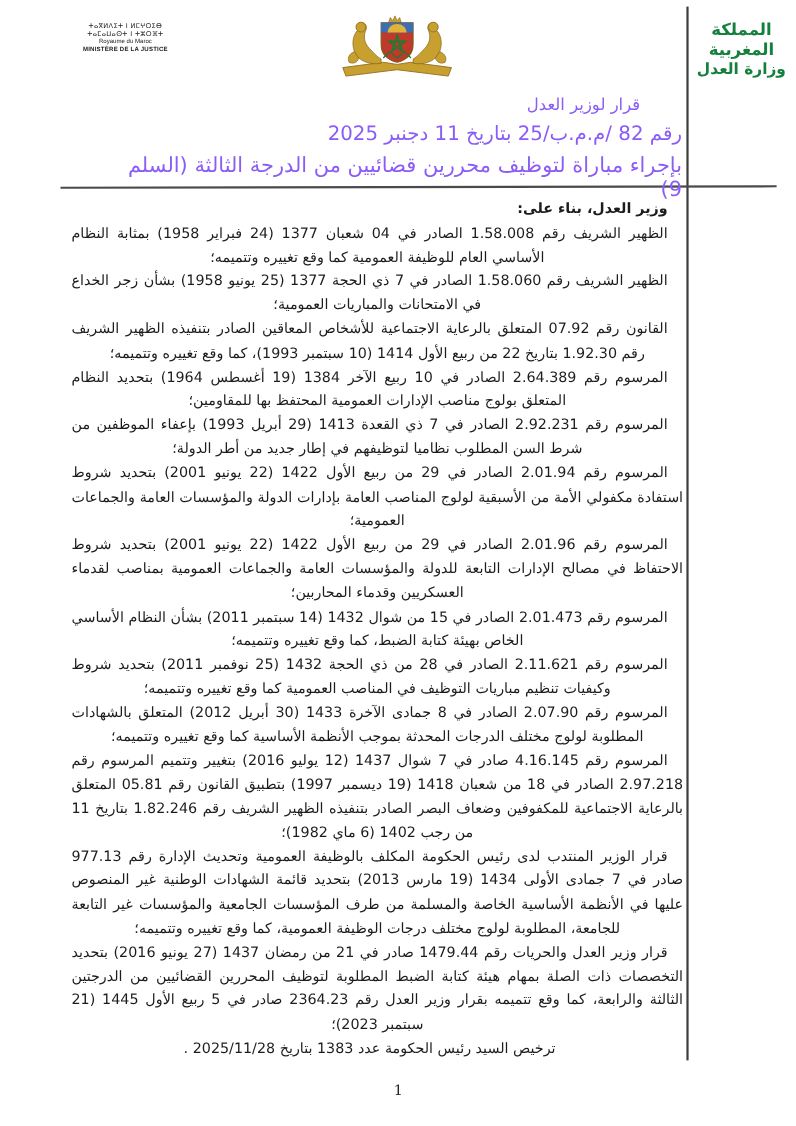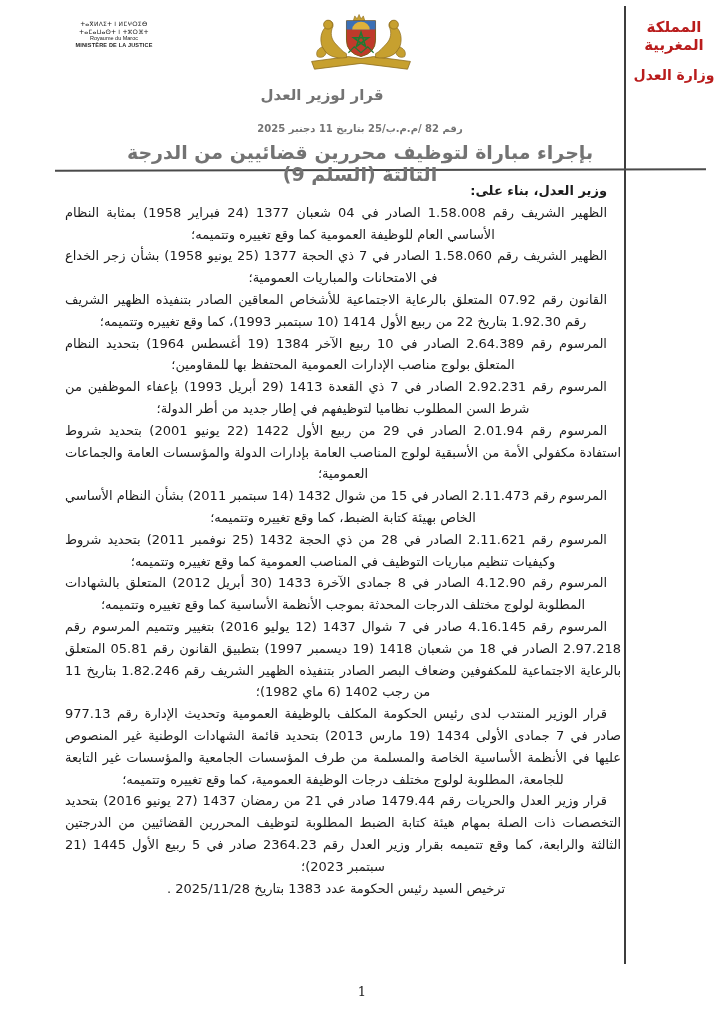--- a/index.html
+++ b/index.html
@@ -19,42 +19,42 @@
     text-align:center; color:#222; line-height:1.25;
   }
   .header-left .tif  { font-size:6px; letter-spacing:.3px; }
   .header-left .fr   { font-size:5.5px; font-family:"Liberation Sans", sans-serif; }
   .header-left .fr-b { font-size:5.5px; font-weight:bold; font-family:"Liberation Sans", sans-serif; letter-spacing:.2px; }
 
   .emblem { position:absolute; top:13px; left:296px; }
 
   .header-right {
     position:absolute; top:18px; left:628px; width:92px;
-    direction:rtl; text-align:center; font-weight:bold; color:#b91c1c;
+    direction:rtl; text-align:center; font-weight:bold; color:#15803d;
   }
   .header-right .cal1 { font-size:15px; }
-  .header-right .cal2 { font-size:14px; margin-top:13px;text-align:center; }
+  .header-right .cal2 { font-size:14px; margin-top:1px;text-align:center; }
 
   .vrule {
     position:absolute; top:6px; left:624px;
     width:2px; height:958px; background:#3d3d3d;
   }
   .hrule {
     position:absolute; top:169px; left:55px;
     width:651px; height:2px; background:#4a4a4a;
     transform:rotate(-0.12deg);
   }
 
   
   .title-block {
     position:absolute; top:86px; left:100px; width:520px;
-    direction:rtl; text-align:center; font-weight:bold; color:#737373;
+    direction:rtl; font-weight:normal; color:#8b5cf6;
   }
   .title-block .t1 { font-size:15px; position:relative; left:-38px; }
-  .title-block .t2 { font-size:10px; margin-top:19px; }
+  .title-block .t2 { font-size:18px; margin-top:7px; }
   .title-block .t3 { font-size:19px; margin-top:7px; }
 
   
   .body-block {
     position:absolute; top:180px; left:65px; width:556px;
     direction:rtl;
     font-size:13px; line-height:21.8px; color:#1c1c1c;
   }
   .body-block p {
     margin:0;
@@ -126,23 +126,24 @@
   </div>
 
   <div class="body-block">
     <p class="intro">وزير العدل، بناء على:</p>
     <p>الظهير الشريف رقم 1.58.008 الصادر في 04 شعبان 1377 (24 فبراير 1958) بمثابة النظام الأساسي العام للوظيفة العمومية كما وقع تغييره وتتميمه؛</p>
     <p>الظهير الشريف رقم 1.58.060 الصادر في 7 ذي الحجة 1377 (25 يونيو 1958) بشأن زجر الخداع في الامتحانات والمباريات العمومية؛</p>
     <p>القانون رقم 07.92 المتعلق بالرعاية الاجتماعية للأشخاص المعاقين الصادر بتنفيذه الظهير الشريف رقم 1.92.30 بتاريخ 22 من ربيع الأول 1414 (10 سبتمبر 1993)، كما وقع تغييره وتتميمه؛</p>
     <p>المرسوم رقم 2.64.389 الصادر في 10 ربيع الآخر 1384 (19 أغسطس 1964) بتحديد النظام المتعلق بولوج مناصب الإدارات العمومية المحتفظ بها للمقاومين؛</p>
     <p>المرسوم رقم 2.92.231 الصادر في 7 ذي القعدة 1413 (29 أبريل 1993) بإعفاء الموظفين من شرط السن المطلوب نظاميا لتوظيفهم في إطار جديد من أطر الدولة؛</p>
     <p>المرسوم رقم 2.01.94 الصادر في 29 من ربيع الأول 1422 (22 يونيو 2001) بتحديد شروط استفادة مكفولي الأمة من الأسبقية لولوج المناصب العامة بإدارات الدولة والمؤسسات العامة والجماعات العمومية؛</p>
-    <p>المرسوم رقم 2.11.473 الصادر في 15 من شوال 1432 (14 سبتمبر 2011) بشأن النظام الأساسي الخاص بهيئة كتابة الضبط، كما وقع تغييره وتتميمه؛</p>
+    <p>المرسوم رقم 2.01.96 الصادر في 29 من ربيع الأول 1422 (22 يونيو 2001) بتحديد شروط الاحتفاظ في مصالح الإدارات التابعة للدولة والمؤسسات العامة والجماعات العمومية بمناصب لقدماء العسكريين وقدماء المحاربين؛</p>
+    <p>المرسوم رقم 2.01.473 الصادر في 15 من شوال 1432 (14 سبتمبر 2011) بشأن النظام الأساسي الخاص بهيئة كتابة الضبط، كما وقع تغييره وتتميمه؛</p>
     <p>المرسوم رقم 2.11.621 الصادر في 28 من ذي الحجة 1432 (25 نوفمبر 2011) بتحديد شروط وكيفيات تنظيم مباريات التوظيف في المناصب العمومية كما وقع تغييره وتتميمه؛</p>
-    <p>المرسوم رقم 4.12.90 الصادر في 8 جمادى الآخرة 1433 (30 أبريل 2012) المتعلق بالشهادات المطلوبة لولوج مختلف الدرجات المحدثة بموجب الأنظمة الأساسية كما وقع تغييره وتتميمه؛</p>
+    <p>المرسوم رقم 2.07.90 الصادر في 8 جمادى الآخرة 1433 (30 أبريل 2012) المتعلق بالشهادات المطلوبة لولوج مختلف الدرجات المحدثة بموجب الأنظمة الأساسية كما وقع تغييره وتتميمه؛</p>
     <p>المرسوم رقم 4.16.145 صادر في 7 شوال 1437 (12 يوليو 2016) بتغيير وتتميم المرسوم رقم 2.97.218 الصادر في 18 من شعبان 1418 (19 ديسمبر 1997) بتطبيق القانون رقم 05.81 المتعلق بالرعاية الاجتماعية للمكفوفين وضعاف البصر الصادر بتنفيذه الظهير الشريف رقم 1.82.246 بتاريخ 11 من رجب 1402 (6 ماي 1982)؛</p>
     <p>قرار الوزير المنتدب لدى رئيس الحكومة المكلف بالوظيفة العمومية وتحديث الإدارة رقم 977.13 صادر في 7 جمادى الأولى 1434 (19 مارس 2013) بتحديد قائمة الشهادات الوطنية غير المنصوص عليها في الأنظمة الأساسية الخاصة والمسلمة من طرف المؤسسات الجامعية والمؤسسات غير التابعة للجامعة، المطلوبة لولوج مختلف درجات الوظيفة العمومية، كما وقع تغييره وتتميمه؛</p>
     <p>قرار وزير العدل والحريات رقم 1479.44 صادر في 21 من رمضان 1437 (27 يونيو 2016) بتحديد التخصصات ذات الصلة بمهام هيئة كتابة الضبط المطلوبة لتوظيف المحررين القضائيين من الدرجتين الثالثة والرابعة، كما وقع تتميمه بقرار وزير العدل رقم 2364.23 صادر في 5 ربيع الأول 1445 (21 سبتمبر 2023)؛</p>
     <p>ترخيص السيد رئيس الحكومة عدد 1383 بتاريخ 2025/11/28 .</p>
   </div>
 
   <div class="pagenum">1</div>
 
 </div>
 

